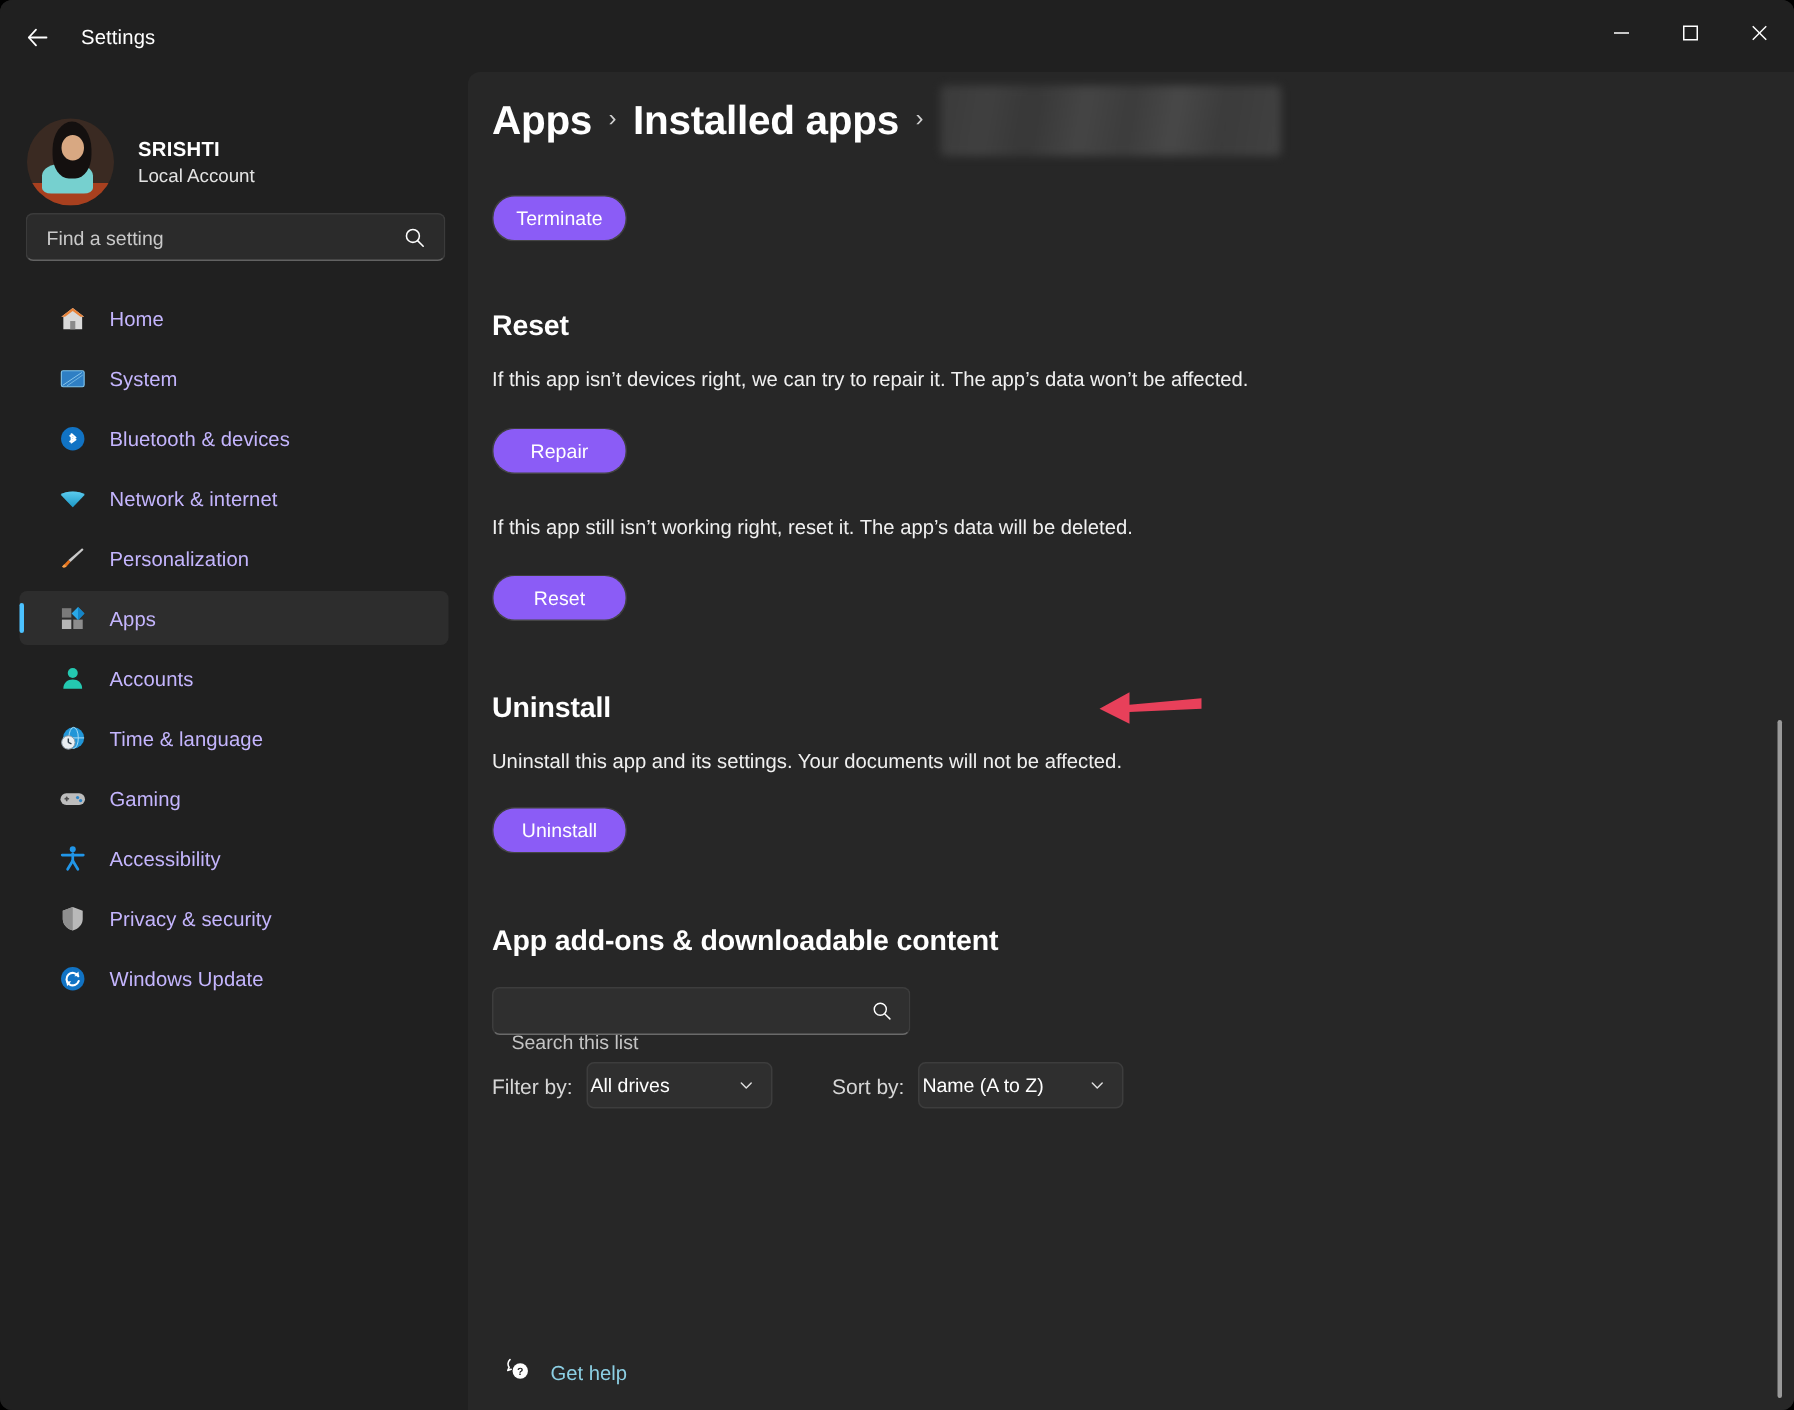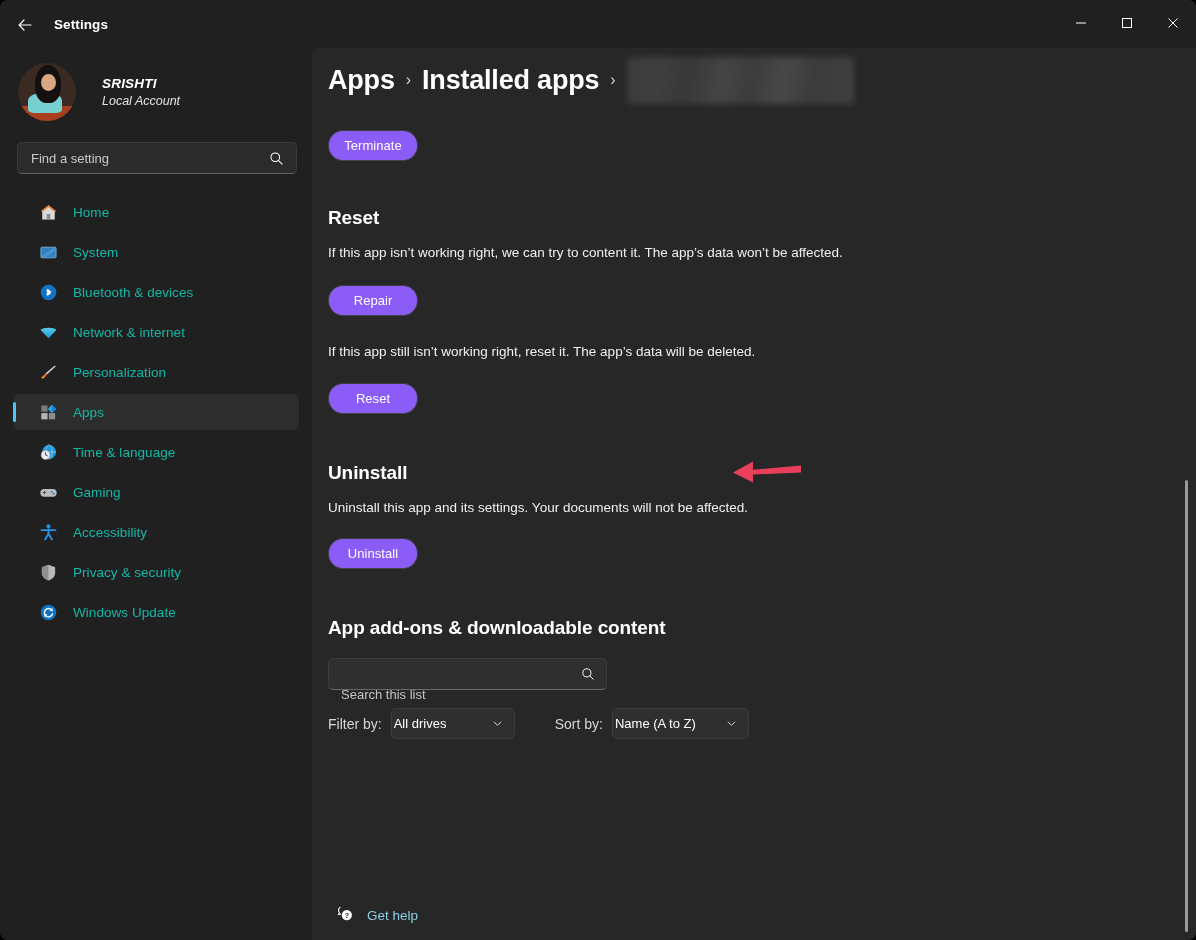--- a/index.html
+++ b/index.html
@@ -37,21 +37,21 @@
     border-radius: 4px;
     cursor: pointer;
   }
   .back-btn svg { display: block; }
   .app-title {
     position: absolute;
     left: 54px; top: 0;
     height: 48px;
     display: flex; align-items: center;
     font-size: 13.5px;
-    font-weight: 700;
+    font-weight: 400;
     color: #ffffff;
     letter-spacing: .1px;
   }
   .wincontrols {
     position: absolute;
     right: 0; top: 0;
     height: 48px;
     display: flex;
   }
   .wc {
@@ -63,27 +63,26 @@
   
   .sidebar {
     position: absolute;
     left: 0; top: 48px;
     width: 312px; height: 892px;
     background: #202020;
     z-index: 20;
   }
   .profile {
     position: absolute;
-    left: 18px; top: 8px;
+    left: 18px; top: 24px;
     width: 280px; height: 72px;
     display: flex; align-items: center;
-    gap: 26px;
+    gap: 16px;
     border-radius: 4px;
     cursor: pointer;
-    font-style: italic;
   }
   .avatar {
     width: 58px; height: 58px;
     border-radius: 50%;
     overflow: hidden;
     position: relative;
     flex: 0 0 auto;
     background: #3a2a22;
   }
   .avatar .av-bg {
@@ -174,21 +173,21 @@
     background: #4cc2ff;
   }
   .navitem .nicon {
     width: 22px; height: 22px;
     margin-right: 14px;
     display: flex; align-items: center; justify-content: center;
     flex: 0 0 auto;
   }
   .navitem .nlabel {
     font-size: 13.5px;
-    color: #14b8a6;
+    color: #c4b5fd;
     letter-spacing: .05px;
   }
 
   
   .main {
     position: absolute;
     left: 312px; top: 48px;
     width: 884px; height: 892px;
     background: #272727;
     border-top-left-radius: 8px;
@@ -491,20 +490,29 @@
             <rect x="2.4" y="2.6" width="6.6" height="6.6" fill="#7a7a7a"></rect>
             <rect x="2.4" y="10.6" width="6.6" height="6.6" fill="#b5b5b5"></rect>
             <rect x="10.4" y="10.6" width="6.6" height="6.6" fill="#8d8d8d"></rect>
             <path d="M13.7 1.8 L18.2 6.3 L13.7 10.8 L9.2 6.3 Z" fill="#29a8e8"></path>
             <path d="M13.7 1.8 L18.2 6.3 L13.7 10.8 Z" fill="#1485c8"></path>
           </svg>
         </span>
         <span class="nlabel">Apps</span>
       </div>
 
+      <div class="navitem">
+        <span class="nicon">
+          <svg width="19" height="19" viewBox="0 0 20 20">
+            <circle cx="10" cy="5.9" r="3.5" fill="#24c8b0"></circle>
+            <path d="M3.4 17 C3.4 12.9 6.4 10.6 10 10.6 C13.6 10.6 16.6 12.9 16.6 17 Z" fill="#24c8b0"></path>
+          </svg>
+        </span>
+        <span class="nlabel">Accounts</span>
+      </div>
 
       <div class="navitem">
         <span class="nicon">
           <svg width="19" height="19" viewBox="0 0 20 20">
             <circle cx="10.6" cy="9.4" r="7.4" fill="#2196d8"></circle>
             <ellipse cx="10.6" cy="9.4" rx="3.3" ry="7.4" fill="none" stroke="#a8dcf5" stroke-width=".7"></ellipse>
             <line x1="3.2" y1="9.4" x2="18" y2="9.4" stroke="#a8dcf5" stroke-width=".7"></line>
             <circle cx="6.9" cy="12.6" r="4.7" fill="#e9eef2" stroke="#8b9aa5" stroke-width=".7"></circle>
             <line x1="6.9" y1="12.6" x2="6.9" y2="9.8" stroke="#2b3b47" stroke-width="1"></line>
             <line x1="6.9" y1="12.6" x2="9.1" y2="13.6" stroke="#2b3b47" stroke-width="1"></line>
@@ -576,21 +584,21 @@
       </div>
 
       <div style="margin-top:22px;">
         <button class="btn">Terminate</button>
       </div>
 
       <div style="margin-top:46px;">
         <div class="sec-title">Reset</div>
       </div>
       <div style="margin-top:14px;">
-        <div class="para">If this app isn’t working right, we can try to content it. The app’s data won’t be affected.</div>
+        <div class="para">If this app isn’t devices right, we can try to repair it. The app’s data won’t be affected.</div>
       </div>
       <div style="margin-top:22px;">
         <button class="btn">Repair</button>
       </div>
       <div style="margin-top:26px;">
         <div class="para">If this app still isn’t working right, reset it. The app’s data will be deleted.</div>
       </div>
       <div style="margin-top:22px;">
         <button class="btn">Reset</button>
       </div>

